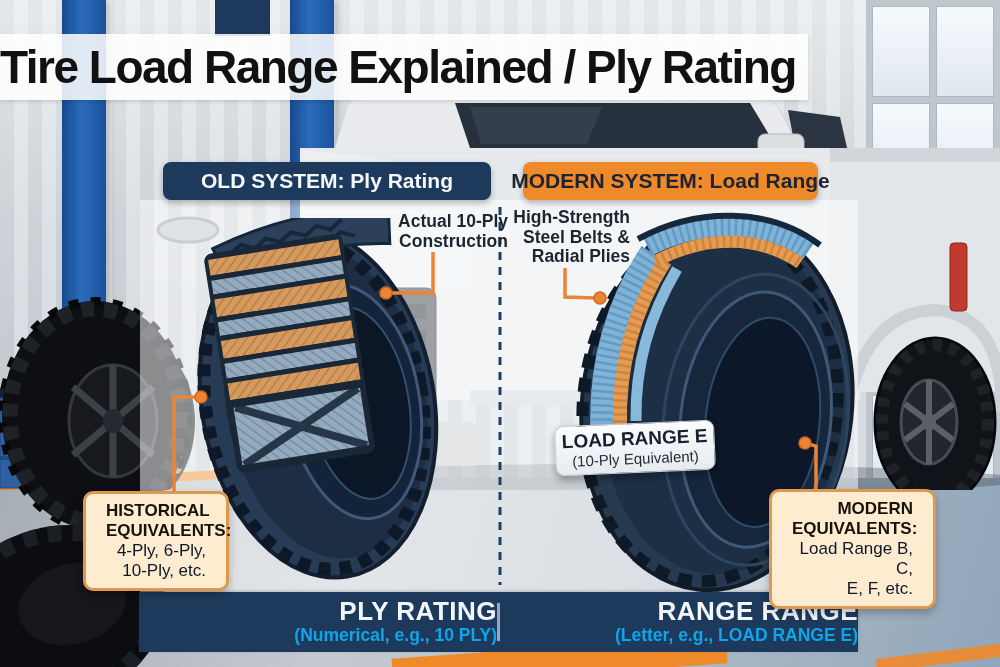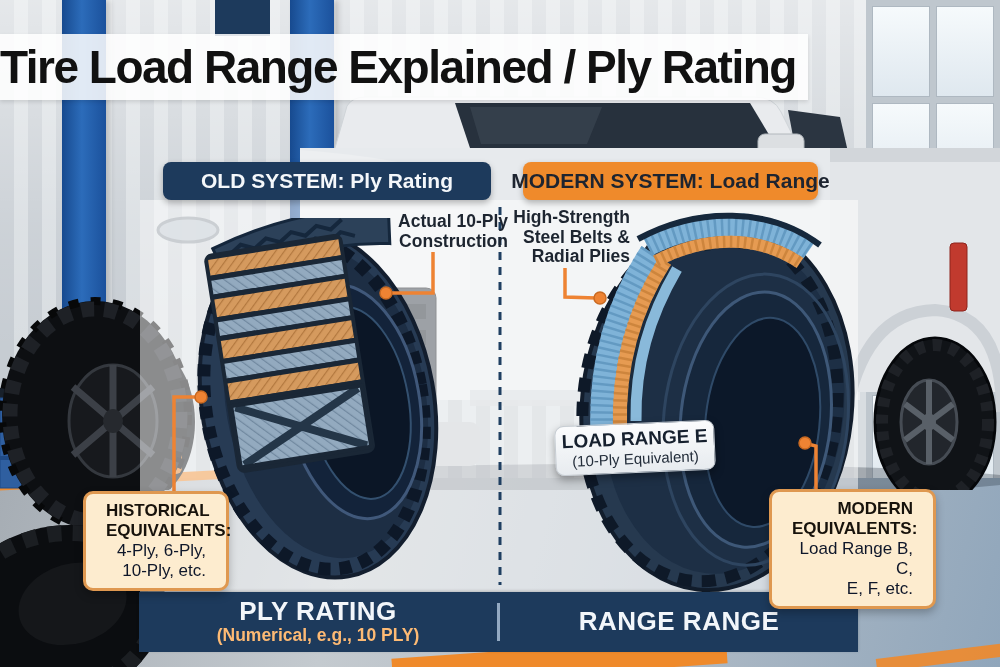--- a/index.html
+++ b/index.html
@@ -81,23 +81,23 @@
     border:1px solid #c7cdd3;border-radius:9px;text-align:center;
     padding:5px 2px;box-sizing:border-box;box-shadow:0 4px 9px rgba(0,0,0,.35);
   }
   .banner .banner-title{font-weight:bold;font-size:19px;color:#16202e;line-height:1.1;}
   .banner .banner-sub{font-size:15px;color:#232d3a;line-height:1.15;}
   
   .footer-bar{
     left:139px;top:592px;width:719px;height:60px;background:var(--navy,#1d3a5c);
     display:flex;z-index:35;box-shadow:0 -1px 3px rgba(0,0,0,.2);
   }
-  .footer-cell{flex:1;display:flex;flex-direction:column;align-items:center;justify-content:center;}
+  .footer-cell{flex:1;display:flex;flex-direction:column;align-items:flex-end;justify-content:center;}
   .footer-title{font-weight:bold;font-size:26px;color:#f2f6fa;letter-spacing:.5px;line-height:1.05;}
-  .footer-sub{font-weight:bold;font-size:17.5px;color:#fdba74;line-height:1.2;}
+  .footer-sub{font-weight:bold;font-size:17.5px;color:#0ea5e9;line-height:1.2;}
   .footer-divider{width:3px;height:38px;background:#93a9c2;align-self:center;}
   
   .tire-svg{z-index:20;}
   .overlay-svg{left:0;top:0;z-index:30;pointer-events:none;}
 </style>
 </head>
 <body>
 
 <div class="stage">
 
@@ -305,16 +305,17 @@
   </div>
 
   <div class="abs footer-bar">
     <div class="footer-cell">
       <div class="footer-title">PLY RATING</div>
       <div class="footer-sub">(Numerical, e.g., 10 PLY)</div>
     </div>
     <div class="footer-divider"></div>
     <div class="footer-cell">
       <div class="footer-title">RANGE RANGE</div>
+      <div class="footer-sub">(Letter, e.g., LOAD RANGE E)</div>
     </div>
   </div>
 
 </div>
 
 </body></html>

